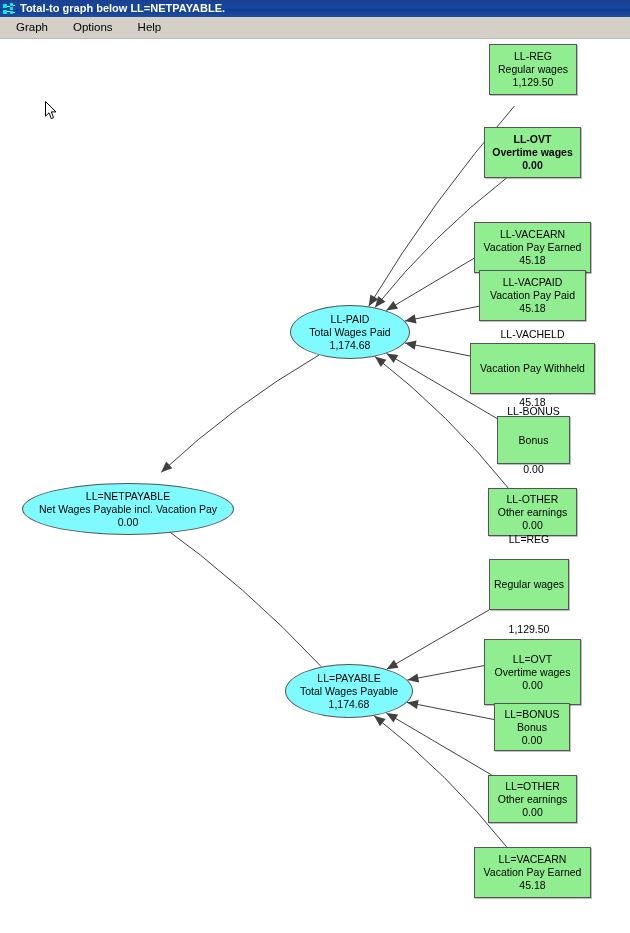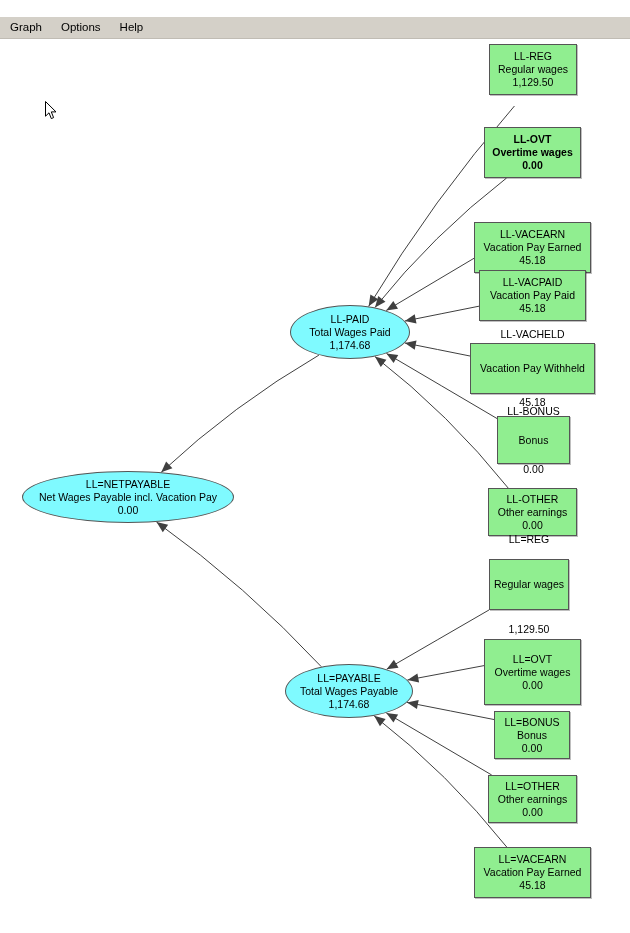--- a/index.html
+++ b/index.html
@@ -46,21 +46,21 @@
     position: absolute; left: 0; top: 17px;
     width: 630px; height: 22px;
     background: #d4d0c8;
     border-bottom: 1px solid #c0bcb4;
     display: flex; align-items: center;
   }
   .menuitem {
     font-size: 11.5px;
     color: #000000;
     padding: 2px 9px 3px 9px;
-    margin-left: 1px;
+    margin-left: 7px;
     line-height: 14px;
     cursor: default;
     white-space: nowrap;
   }
 
   
   .canvas {
     position: absolute; left: 0; top: 39px;
     width: 630px; height: 894px;
     background: #ffffff;
@@ -104,20 +104,37 @@
     width: 12px; height: 20px;
     z-index: 40;
     pointer-events: none;
   }
 </style>
 </head>
 <body>
 
 <div id="app">
 
+  <div class="titlebar">
+    <span class="titlebar-icon">
+      <svg width="14" height="14" viewBox="0 0 14 14" aria-hidden="true">
+        <rect x="0" y="0" width="14" height="14" fill="#17489e"></rect>
+        <rect x="1" y="2" width="4" height="4" fill="#00e5e5"></rect>
+        <rect x="1" y="8" width="4" height="4" fill="#00e5e5"></rect>
+        <rect x="8" y="1" width="3" height="3" fill="#19e0d8"></rect>
+        <rect x="8" y="5" width="3" height="3" fill="#19e0d8"></rect>
+        <rect x="8" y="9" width="3" height="3" fill="#19e0d8"></rect>
+        <rect x="5" y="4" width="3" height="1" fill="#7fffff"></rect>
+        <rect x="5" y="9" width="3" height="1" fill="#7fffff"></rect>
+        <rect x="11" y="3" width="2" height="1" fill="#7fffff"></rect>
+        <rect x="11" y="10" width="2" height="1" fill="#7fffff"></rect>
+      </svg>
+    </span>
+    <span class="titlebar-text">Total-to graph below LL=NETPAYABLE.</span>
+  </div>
 
   <div class="menubar">
     <div class="menuitem">Graph</div>
     <div class="menuitem">Options</div>
     <div class="menuitem">Help</div>
   </div>
 
   <div class="canvas" id="canvas">
     <svg class="edges" id="edge-layer" viewBox="0 0 630 894" preserveAspectRatio="none">
         <g>
@@ -181,21 +198,21 @@
     <span class="cursor">
       <svg width="12" height="20" viewBox="0 0 12 20" aria-hidden="true">
         <path d="M0.5 0.5 L0.5 15.2 L4.0 11.8 L6.3 17.6 L8.6 16.6 L6.3 10.9 L11.0 10.9 Z" fill="#ffffff" stroke="#000000" stroke-width="1"></path>
       </svg>
     </span>
   <div class="node ellipse" style="left: 290px; top: 266px; width: 120px; height: 54px;">
         <span class="l1">LL-PAID</span>
         <span class="l2">Total Wages Paid</span>
         <span class="l3">1,174.68</span>
       </div>
-      <div class="node ellipse" style="left: 22px; top: 432px; width: 212px; height: 52px;">
+      <div class="node ellipse" style="left: 22px; top: 444px; width: 212px; height: 52px;">
         <span class="l1">LL=NETPAYABLE</span>
         <span class="l2">Net Wages Payable incl. Vacation Pay</span>
         <span class="l3">0.00</span>
       </div>
       <div class="node ellipse" style="left: 285px; top: 625px; width: 128px; height: 54px;">
         <span class="l1">LL=PAYABLE</span>
         <span class="l2">Total Wages Payable</span>
         <span class="l3">1,174.68</span>
       </div>
       <div class="node box" style="left: 489px; top: 5px; width: 88px; height: 51px;">
@@ -236,21 +253,21 @@
       <div class="node box" style="left: 489px; top: 520px; width: 80px; height: 51px; gap: 32px;">
         <span class="l1">LL=REG</span>
         <span class="l2">Regular wages</span>
         <span class="l3">1,129.50</span>
       </div>
       <div class="node box" style="left: 484px; top: 600px; width: 97px; height: 66px;">
         <span class="l1">LL=OVT</span>
         <span class="l2">Overtime wages</span>
         <span class="l3">0.00</span>
       </div>
-      <div class="node box" style="left: 494px; top: 664px; width: 76px; height: 48px; margin-top: 8px;">
+      <div class="node box" style="left: 494px; top: 664px; width: 76px; height: 48px;">
         <span class="l1">LL=BONUS</span>
         <span class="l2">Bonus</span>
         <span class="l3">0.00</span>
       </div>
       <div class="node box" style="left: 488px; top: 736px; width: 89px; height: 48px;">
         <span class="l1">LL=OTHER</span>
         <span class="l2">Other earnings</span>
         <span class="l3">0.00</span>
       </div>
       <div class="node box" style="left: 474px; top: 808px; width: 117px; height: 51px;">

